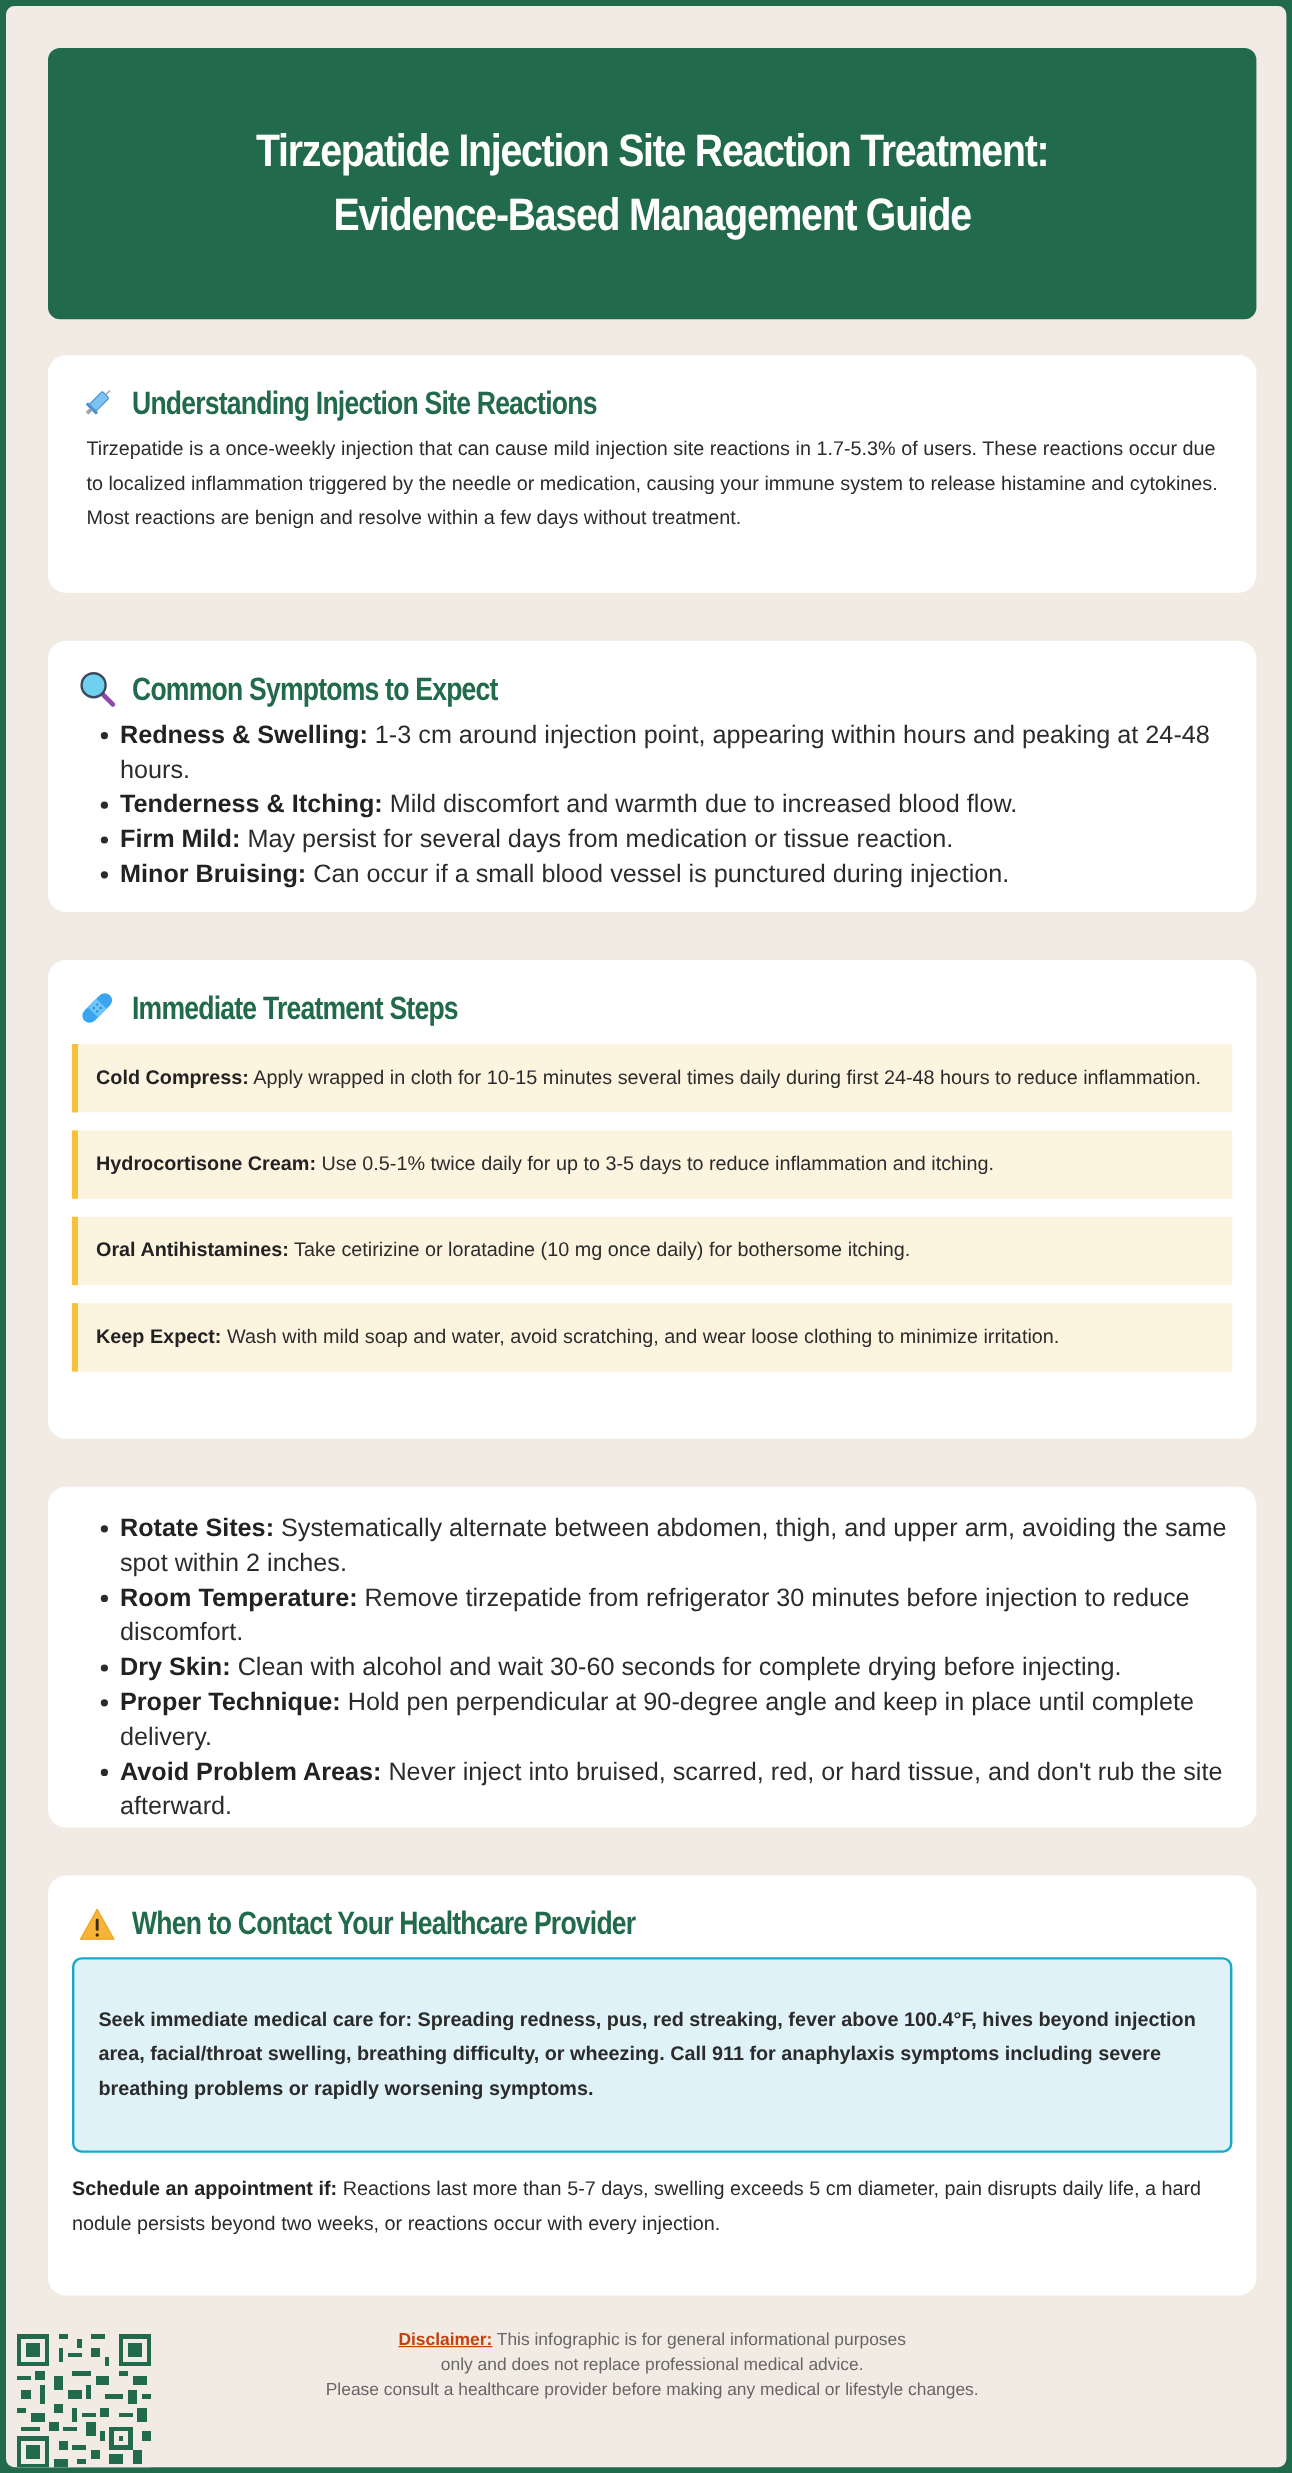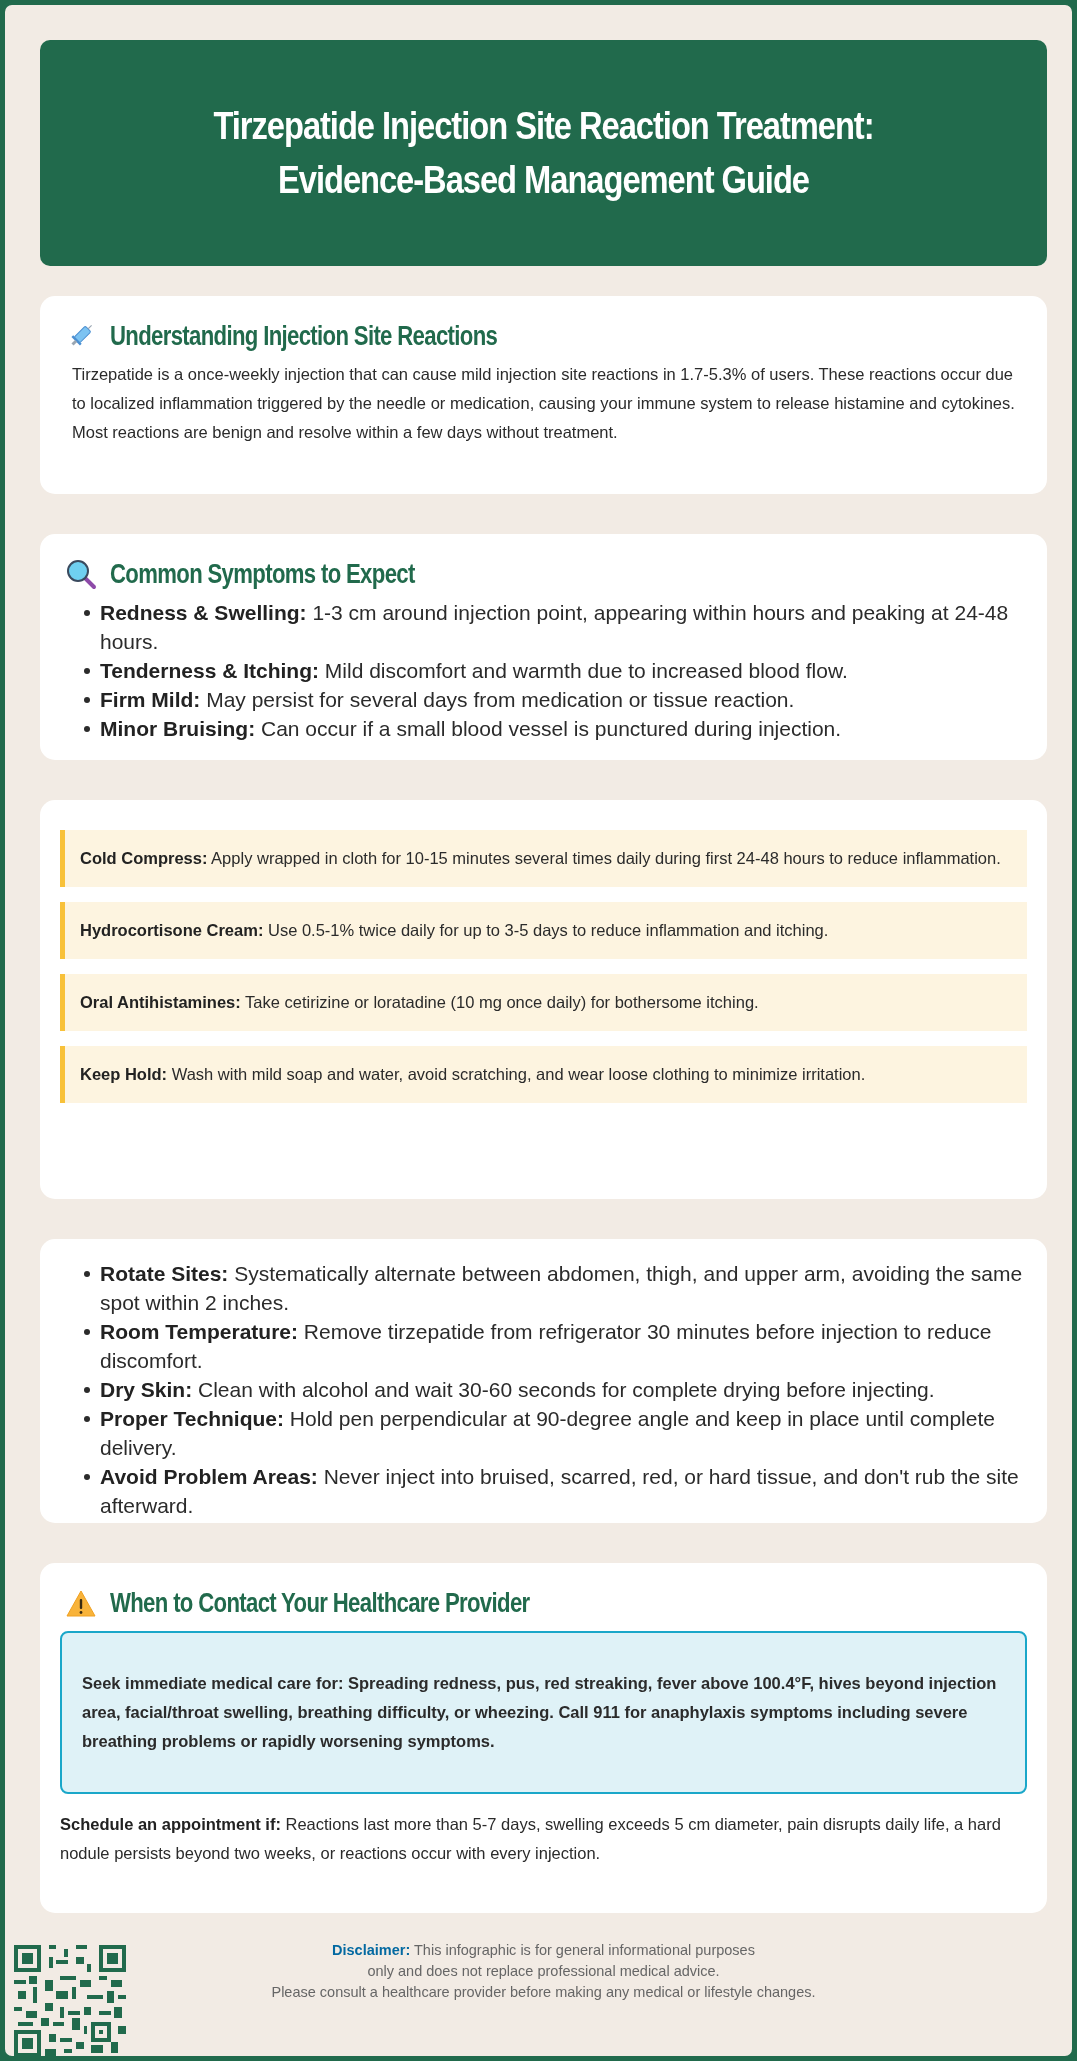--- a/index.html
+++ b/index.html
@@ -47,21 +47,21 @@
     .alert {
       background: #dff2f7; border: 2px solid #1aa7c9; border-radius: 8px;
       padding: 36px 20px; font-size: 16.5px; line-height: 29px; font-weight: 700; color: #2b2b2b;
       margin-top: 8px;
     }
     .schedule { font-size: 16.5px; line-height: 29px; margin-top: 16px; }
     .footer {
       position: absolute; left: 0; top: 1935px; width: 1077px; text-align: center;
       font-size: 14.5px; line-height: 21px; color: #666;
     }
-    .footer b { color: #0369a1; }
+    .footer b { color: #c2410c; text-decoration: underline; }
     .qr { position: absolute; left: 9px; top: 1940px; width: 112px; height: 112px; }
   </style>
 </head>
 <body>
 
 <div class="frame">
 
   <div class="hero">
     <h1>Tirzepatide Injection Site Reaction Treatment: Evidence-Based Management Guide</h1>
   </div>
@@ -95,24 +95,39 @@
     </div>
     <ul class="bl">
       <li><b>Redness &amp; Swelling:</b><span> 1-3 cm around injection point, appearing within hours and peaking at 24-48 hours.</span></li>
       <li><b>Tenderness &amp; Itching:</b><span> Mild discomfort and warmth due to increased blood flow.</span></li>
       <li><b>Firm Mild:</b><span> May persist for several days from medication or tissue reaction.</span></li>
       <li><b>Minor Bruising:</b><span> Can occur if a small blood vessel is punctured during injection.</span></li>
     </ul>
   </section>
 
   <section class="card" style="top:795px;height:399px;">
+    <div class="card-head">
+      <span class="ico">
+        <svg width="32" height="32" viewBox="0 0 32 32">
+          <g transform="rotate(-45 16 16)">
+            <rect x="1" y="10" width="30" height="12" rx="6" fill="#3aa4ef"></rect>
+            <rect x="11" y="10" width="10" height="12" fill="#6cc6fb"></rect>
+            <circle cx="14" cy="14" r="0.9" fill="#2a7fc4"></circle>
+              <circle cx="18" cy="14" r="0.9" fill="#2a7fc4"></circle>
+            <circle cx="14" cy="18" r="0.9" fill="#2a7fc4"></circle>
+              <circle cx="18" cy="18" r="0.9" fill="#2a7fc4"></circle>
+          </g>
+        </svg>
+      </span>
+      <h2>Immediate Treatment Steps</h2>
+    </div>
     <div class="step" style="margin-top:10px;"><b>Cold Compress:</b><span> Apply wrapped in cloth for 10-15 minutes several times daily during first 24-48 hours to reduce inflammation.</span></div>
     <div class="step"><b>Hydrocortisone Cream:</b><span> Use 0.5-1% twice daily for up to 3-5 days to reduce inflammation and itching.</span></div>
     <div class="step"><b>Oral Antihistamines:</b><span> Take cetirizine or loratadine (10 mg once daily) for bothersome itching.</span></div>
-    <div class="step"><b>Keep Hold:</b><span> Wash with mild soap and water, avoid scratching, and wear loose clothing to minimize irritation.</span></div>
+    <div class="step"><b>Keep Expect:</b><span> Wash with mild soap and water, avoid scratching, and wear loose clothing to minimize irritation.</span></div>
   </section>
 
   <section class="card" style="top:1234px;height:284px;">
     <ul class="bl">
       <li><b>Rotate Sites:</b><span> Systematically alternate between abdomen, thigh, and upper arm, avoiding the same spot within 2 inches.</span></li>
       <li><b>Room Temperature:</b><span> Remove tirzepatide from refrigerator 30 minutes before injection to reduce discomfort.</span></li>
       <li><b>Dry Skin:</b><span> Clean with alcohol and wait 30-60 seconds for complete drying before injecting.</span></li>
       <li><b>Proper Technique:</b><span> Hold pen perpendicular at 90-degree angle and keep in place until complete delivery.</span></li>
       <li><b>Avoid Problem Areas:</b><span> Never inject into bruised, scarred, red, or hard tissue, and don't rub the site afterward.</span></li>
     </ul>

